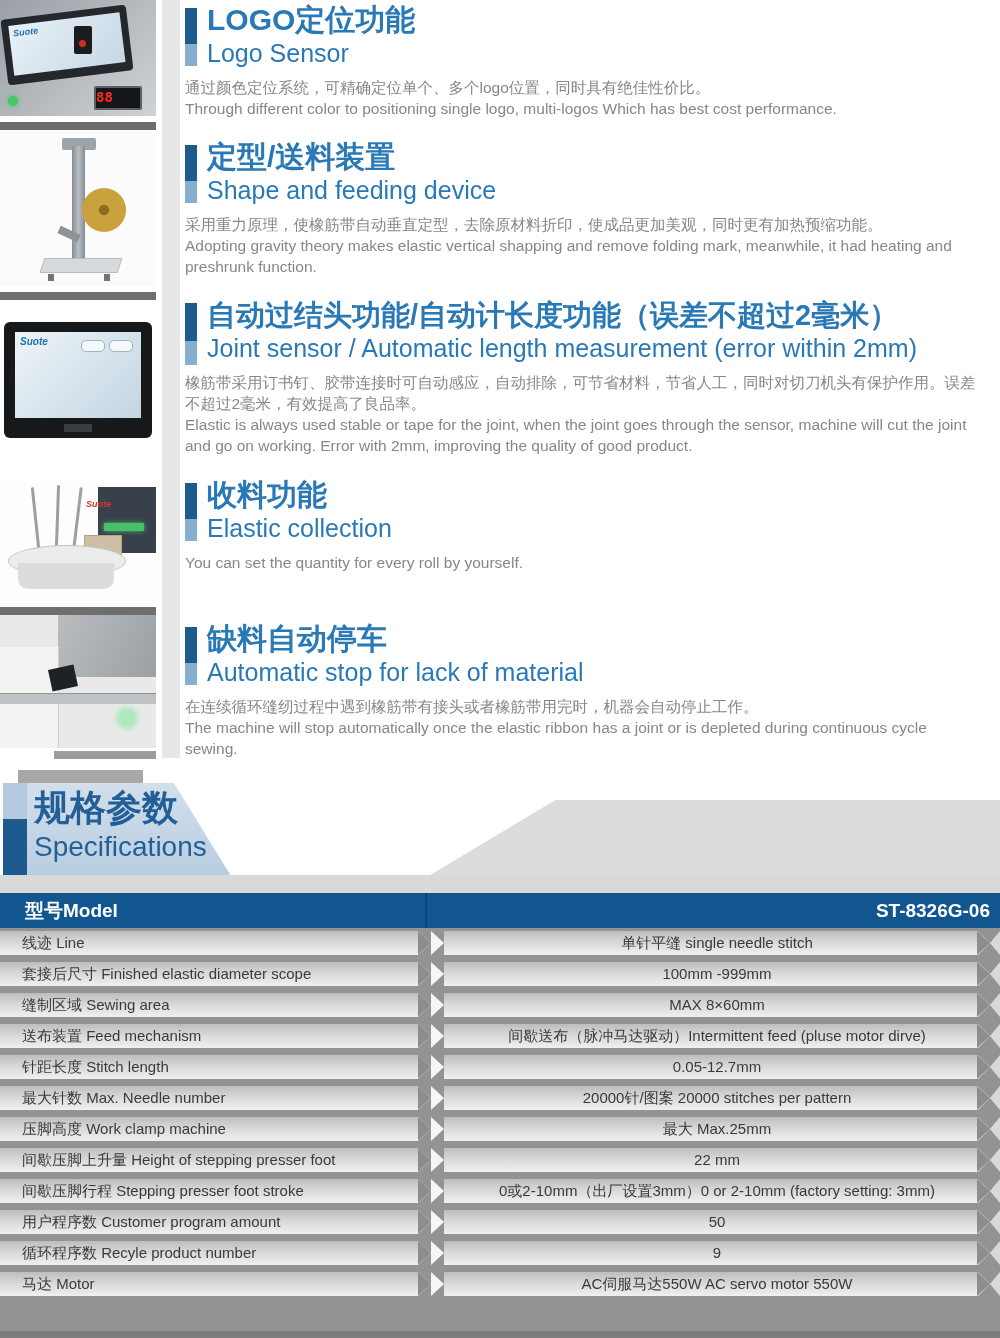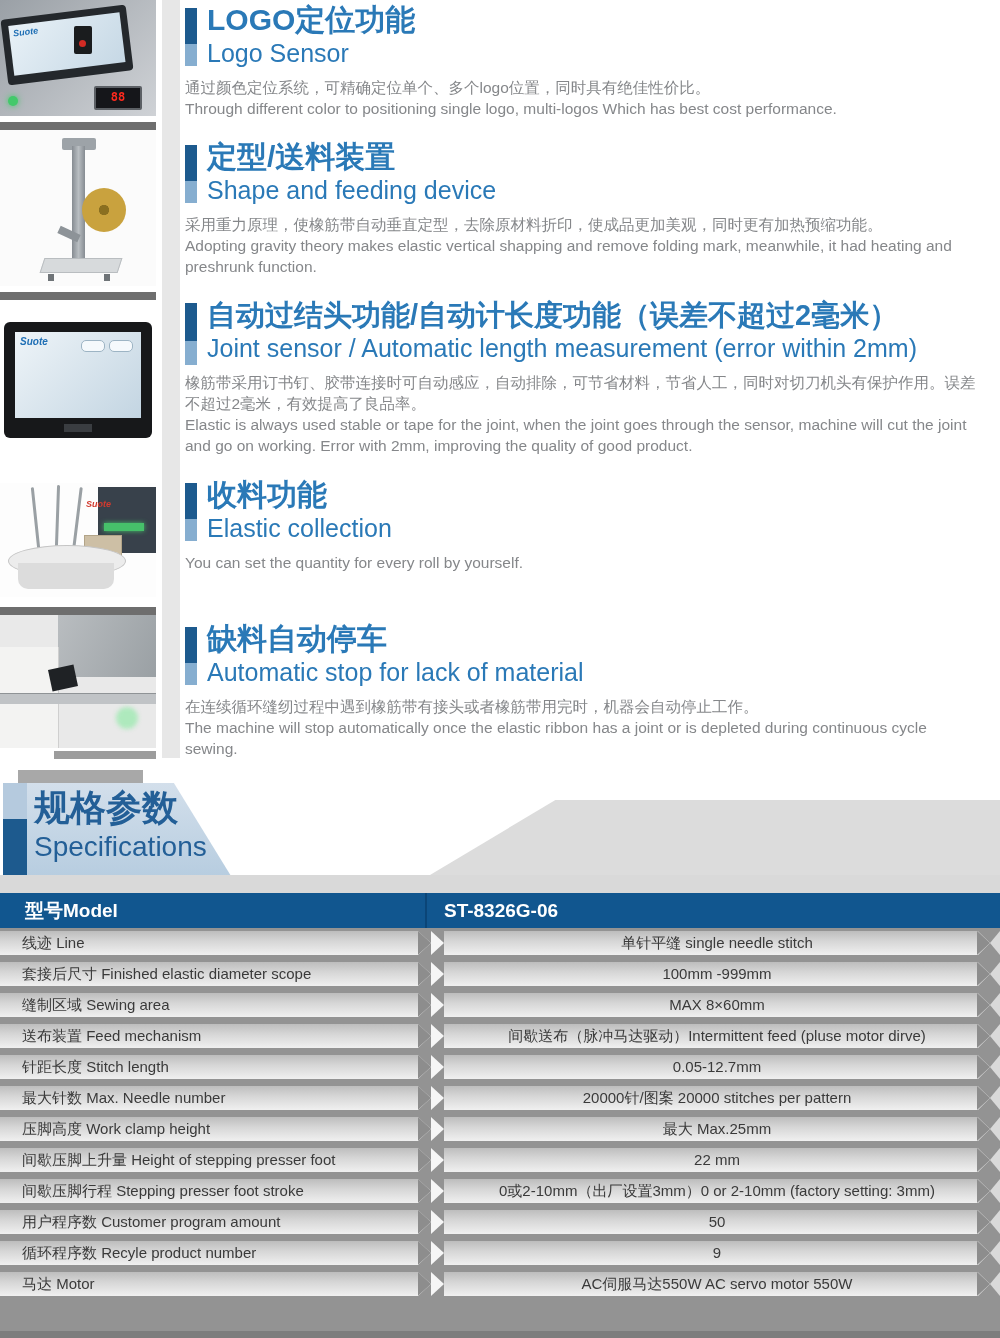--- a/index.html
+++ b/index.html
@@ -13,21 +13,21 @@
   .photo{position:absolute;left:0;width:156px;overflow:hidden;background:#f6f6f6;}
   .side-strip{position:absolute;left:162px;top:0;width:18px;height:758px;background:#e7e7e7;}
   .photo-strip{position:absolute;left:0;width:156px;height:8px;background:#6e6e6e;}
   .p1{top:0;height:116px;background:linear-gradient(135deg,#9aa0a6,#cfd2d6);}
   .p1 .panel{position:absolute;left:4px;top:12px;width:126px;height:66px;background:#24282c;border-radius:4px;transform:rotate(-7deg);}
   .p1 .panel .scr{position:absolute;left:7px;top:7px;width:112px;height:50px;background:linear-gradient(135deg,#e8f1f7,#c6d8e5);}
   .p1 .brand-sm{position:absolute;left:4px;top:3px;font-size:9px;font-weight:bold;font-style:italic;color:#1f6fb5;}
   .p1 .sensor{position:absolute;left:74px;top:26px;width:18px;height:28px;background:#1a1c1e;border-radius:2px;}
   .p1 .sensor i{position:absolute;left:5px;top:14px;width:7px;height:7px;border-radius:50%;background:#d22b24;}
   .p1 .led{position:absolute;left:94px;top:86px;width:44px;height:20px;background:#15161a;border:2px solid #5c6065;border-radius:2px;
-           color:#ff2a1e;font-family:"DejaVu Sans Mono",monospace;font-size:12px;font-weight:bold;text-align:center;line-height:18px;}
+           color:#ff2a1e;font-family:"DejaVu Sans Mono",monospace;font-size:14px;font-weight:bold;line-height:18px;}
   .p1 .glight{position:absolute;left:8px;top:96px;width:10px;height:10px;border-radius:50%;background:#43c96a;box-shadow:0 0 6px #43c96a;}
   .p2{top:130px;height:156px;background:#fbfbfb;}
   .p2 .pole{position:absolute;left:72px;top:16px;width:13px;height:112px;background:linear-gradient(90deg,#868c92,#b9bec2,#868c92);}
   .p2 .head{position:absolute;left:62px;top:8px;width:34px;height:12px;background:#9da3a8;border-radius:2px;}
   .p2 .wheel{position:absolute;left:82px;top:58px;width:44px;height:44px;border-radius:50%;
              background:radial-gradient(circle,#8a6f20 0 16%,#c9a23e 17% 78%,#a88324 79% 100%);}
   .p2 .arm{position:absolute;left:58px;top:100px;width:22px;height:8px;background:#8d9398;transform:rotate(25deg);}
   .p2 .base{position:absolute;left:42px;top:128px;width:76px;height:13px;background:#d7dadc;border:1px solid #b9bdc0;transform:skewX(-18deg);}
   .p2 .foot{position:absolute;top:144px;width:6px;height:7px;background:#6f7478;}
   .p3{top:300px;height:154px;background:#ffffff;}
@@ -72,21 +72,21 @@
   .sh-en{position:absolute;left:34px;top:61px;font-size:28px;color:#235f97;line-height:32px;}
   .sh-ribbon{position:absolute;left:430px;top:30px;width:570px;height:75px;background:#dcdcdc;
              clip-path:polygon(22% 0,100% 0,100% 100%,0 100%);}
   .sh-underband{position:absolute;left:0;top:105px;width:1000px;height:18px;background:#d9d9d9;}
 
   
   .table-bg{position:absolute;left:0;top:893px;width:1000px;height:445px;background:#939393;}
   .thead{position:absolute;left:0;top:893px;width:1000px;height:35px;background:#11568f;}
   .thead .divider{position:absolute;left:425px;top:0;width:2px;height:35px;background:#0b4577;}
   .th-label{position:absolute;left:25px;top:0;line-height:35px;font-size:19px;font-weight:bold;color:#ffffff;}
-  .th-value{position:absolute;left:444px;width:546px;top:0;line-height:35px;font-size:19px;font-weight:bold;color:#ffffff;text-align:left;}
+  .th-value{position:absolute;left:444px;width:546px;top:0;line-height:35px;font-size:19px;font-weight:bold;color:#ffffff;text-align:right;}
   .rows{position:absolute;left:0;top:928px;width:1000px;}
   .spec-row{position:relative;width:1000px;height:31px;}
   .bar{position:absolute;top:3px;height:24px;background:linear-gradient(180deg,#bdbdbd 0%,#d6d6d6 42%,#f0f0f0 100%);}
   .bar-l{left:0;width:431px;clip-path:polygon(0 0,418px 0,431px 50%,418px 100%,0 100%);}
   .bar-r{left:444px;width:546px;clip-path:polygon(0 0,534px 0,546px 50%,534px 100%,0 100%);}
   .tip{position:absolute;right:0;top:0;width:13px;height:24px;background:#8d8d8d;clip-path:polygon(0 0,100% 50%,0 100%);}
   .wedge{position:absolute;left:431px;top:3px;width:13px;height:24px;background:#f6f6f6;clip-path:polygon(0 0,100% 50%,0 100%);}
   .edge-wedge{position:absolute;left:990px;top:3px;width:10px;height:24px;background:#d9d9d9;clip-path:polygon(0 50%,100% 0,100% 100%);}
   .row-label{display:block;padding-left:22px;line-height:24px;font-size:15px;color:#3a3a3a;white-space:nowrap;}
   .row-value{display:block;line-height:24px;font-size:15px;color:#3a3a3a;text-align:center;white-space:nowrap;}
@@ -301,21 +301,21 @@
       <div class="wedge"></div>
       <div class="bar bar-r">
           <span class="row-value">20000针/图案 20000 stitches per pattern</span>
           <div class="tip"></div>
         </div>
       <div class="edge-wedge"></div>
     </div>
 
     <div class="spec-row">
       <div class="bar bar-l">
-          <span class="row-label">压脚高度 Work clamp height</span>
+          <span class="row-label">压脚高度 Work clamp machine</span>
           <div class="tip"></div>
         </div>
       <div class="wedge"></div>
       <div class="bar bar-r">
           <span class="row-value">最大 Max.25mm</span>
           <div class="tip"></div>
         </div>
       <div class="edge-wedge"></div>
     </div>
 

